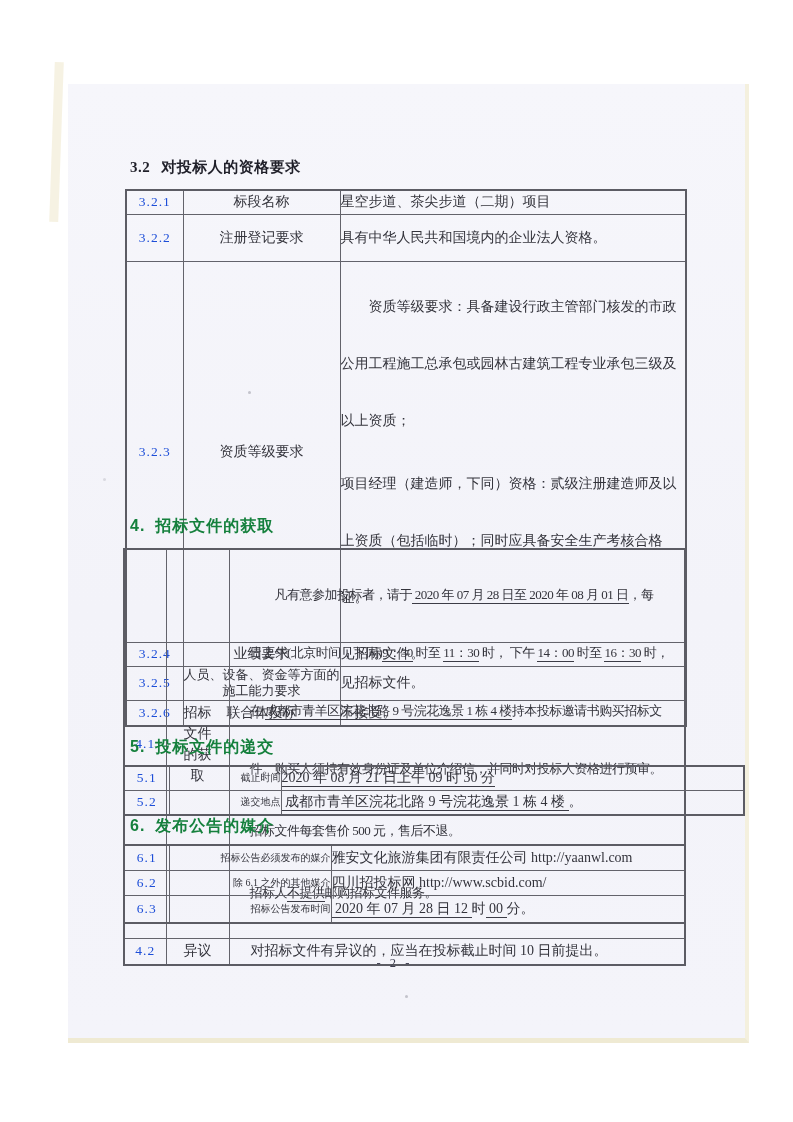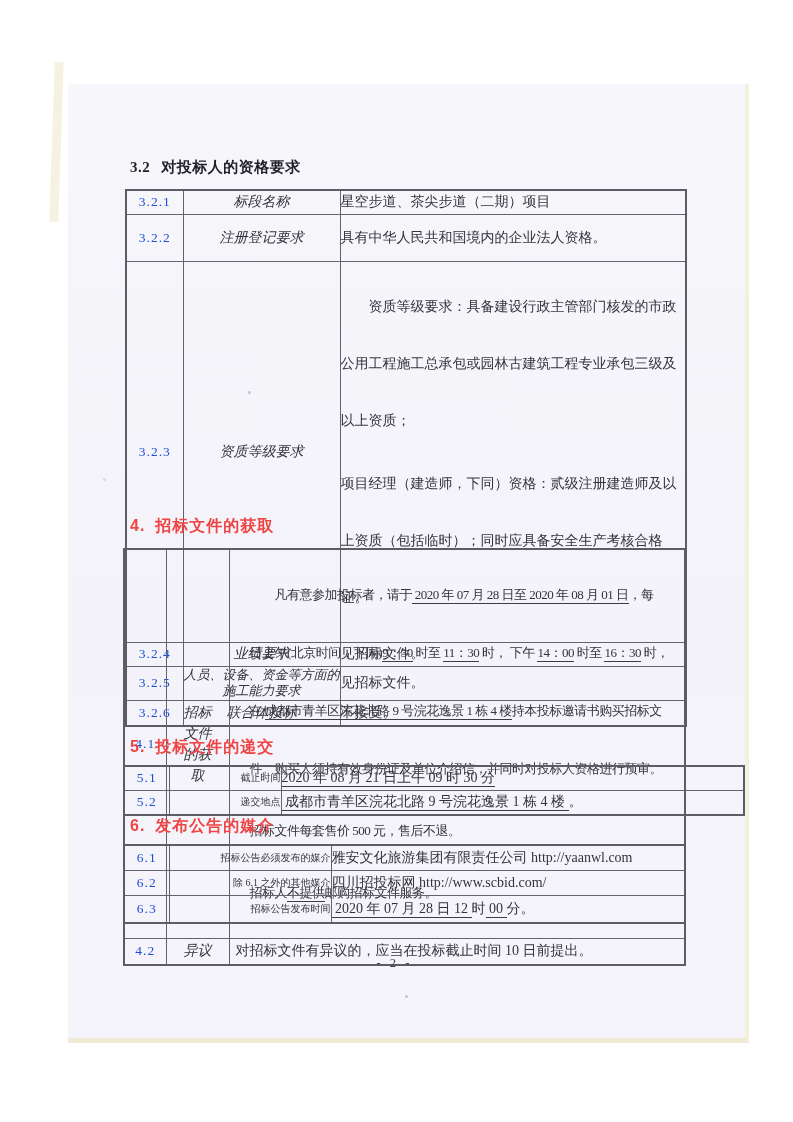--- a/index.html
+++ b/index.html
@@ -19,35 +19,35 @@
     position:absolute; left:52px; top:62px; width:9px; height:160px;
     background:#f3eed9; opacity:.75; transform:rotate(2deg);
   }
   .speck { position:absolute; width:3px; height:3px; border-radius:50%; background:#9a9aa6; opacity:.55; }
 
   .h-main {
     position:absolute; font-weight:bold; font-size:15px; color:#1f1f29;
     font-family:"Liberation Serif","DejaVu Serif",serif; letter-spacing:.5px;
   }
   .h-sec {
-    position:absolute; font-weight:bold; font-size:16px; color:#ef4444;
+    position:absolute; font-weight:bold; font-size:16px; color:#15803d;
     font-family:"Liberation Sans","DejaVu Sans",sans-serif; letter-spacing:1px;
   }
   .h-sec .t, .h-main .t { margin-left:10px; }
   .h-main .t { margin-left:11px; }
 
   table.tbl {
     position:absolute; border-collapse:collapse; table-layout:fixed;
     font-size:14px; color:#33333b;
     font-family:"Liberation Serif","DejaVu Serif",serif;
     border:2px solid #5c5c64;
   }
   .tbl td { border:1px solid #63636b; padding:0; vertical-align:middle; overflow:hidden; }
   .cid  { text-align:center; font-size:13.5px; letter-spacing:1px; color:#1d4ed8; }
-  .clab { text-align:center; font-size:14px; line-height:18px; padding:2px 4px;font-style:italic; }
+  .clab { text-align:center; font-size:14px; line-height:18px; padding:2px 4px; }
   .clab-left { text-align:right; padding:2px 2px 2px 8px; font-size:10px; }
   .cval { text-align:left; padding:2px 2px 2px 9px; white-space:pre; }
   .ln   { white-space:pre; line-height:25px; }
   .pgap { margin-top:6px; }
   .aln  { white-space:pre; line-height:26px; font-size:13px; letter-spacing:-0.5px; }
   .agap { margin-top:4px; }
   .vlab { width:32px; margin:0 auto; line-height:21px; text-align:center; white-space:normal; }
   .u    { border-bottom:1px solid #3c3c46; padding-bottom:1px; }
 
   .footer {
@@ -137,21 +137,21 @@
           <div class="aln"><span>日上午(北京时间，下同)</span><span class="u">9：30</span><span> 时至 </span><span class="u">11：30</span><span> 时， 下午 </span><span class="u">14：00</span><span> 时至 </span><span class="u">16：30</span><span> 时，</span></div>
           <div class="aln"><span>在 </span><span class="u">成都市青羊区浣花北路 9 号浣花逸景 1 栋 4 楼</span><span>持本投标邀请书购买招标文</span></div>
           <div class="aln"><span>件。购买人须持有效身份证及单位介绍信，并同时对投标人资格进行预审。</span></div>
           <div class="aln agap"><span>招标文件每套售价 500 元，售后不退。</span></div>
           <div class="aln agap"><span>招标人</span><span class="u">不提供</span><span>邮购招标文件服务。</span></div>
         </td>
       </tr>
       <tr style="height:26px">
         <td class="cid">4.2</td>
         <td class="clab">异议</td>
-        <td class="cval" style="padding-left:6px"><span>对招标文件有异议的，应当在投标截止时间 10 日前提出。</span></td>
+        <td class="cval" style="padding-left:21px"><span>对招标文件有异议的，应当在投标截止时间 10 日前提出。</span></td>
       </tr>
     </tbody>
   </table>
 
   <div class="h-sec" style="left:130px;top:737px">
     <span class="n">5.</span><span class="t">投标文件的递交</span>
   </div>
 
   <table class="tbl" style="left:123px;top:765px;width:622px">
     <colgroup>

